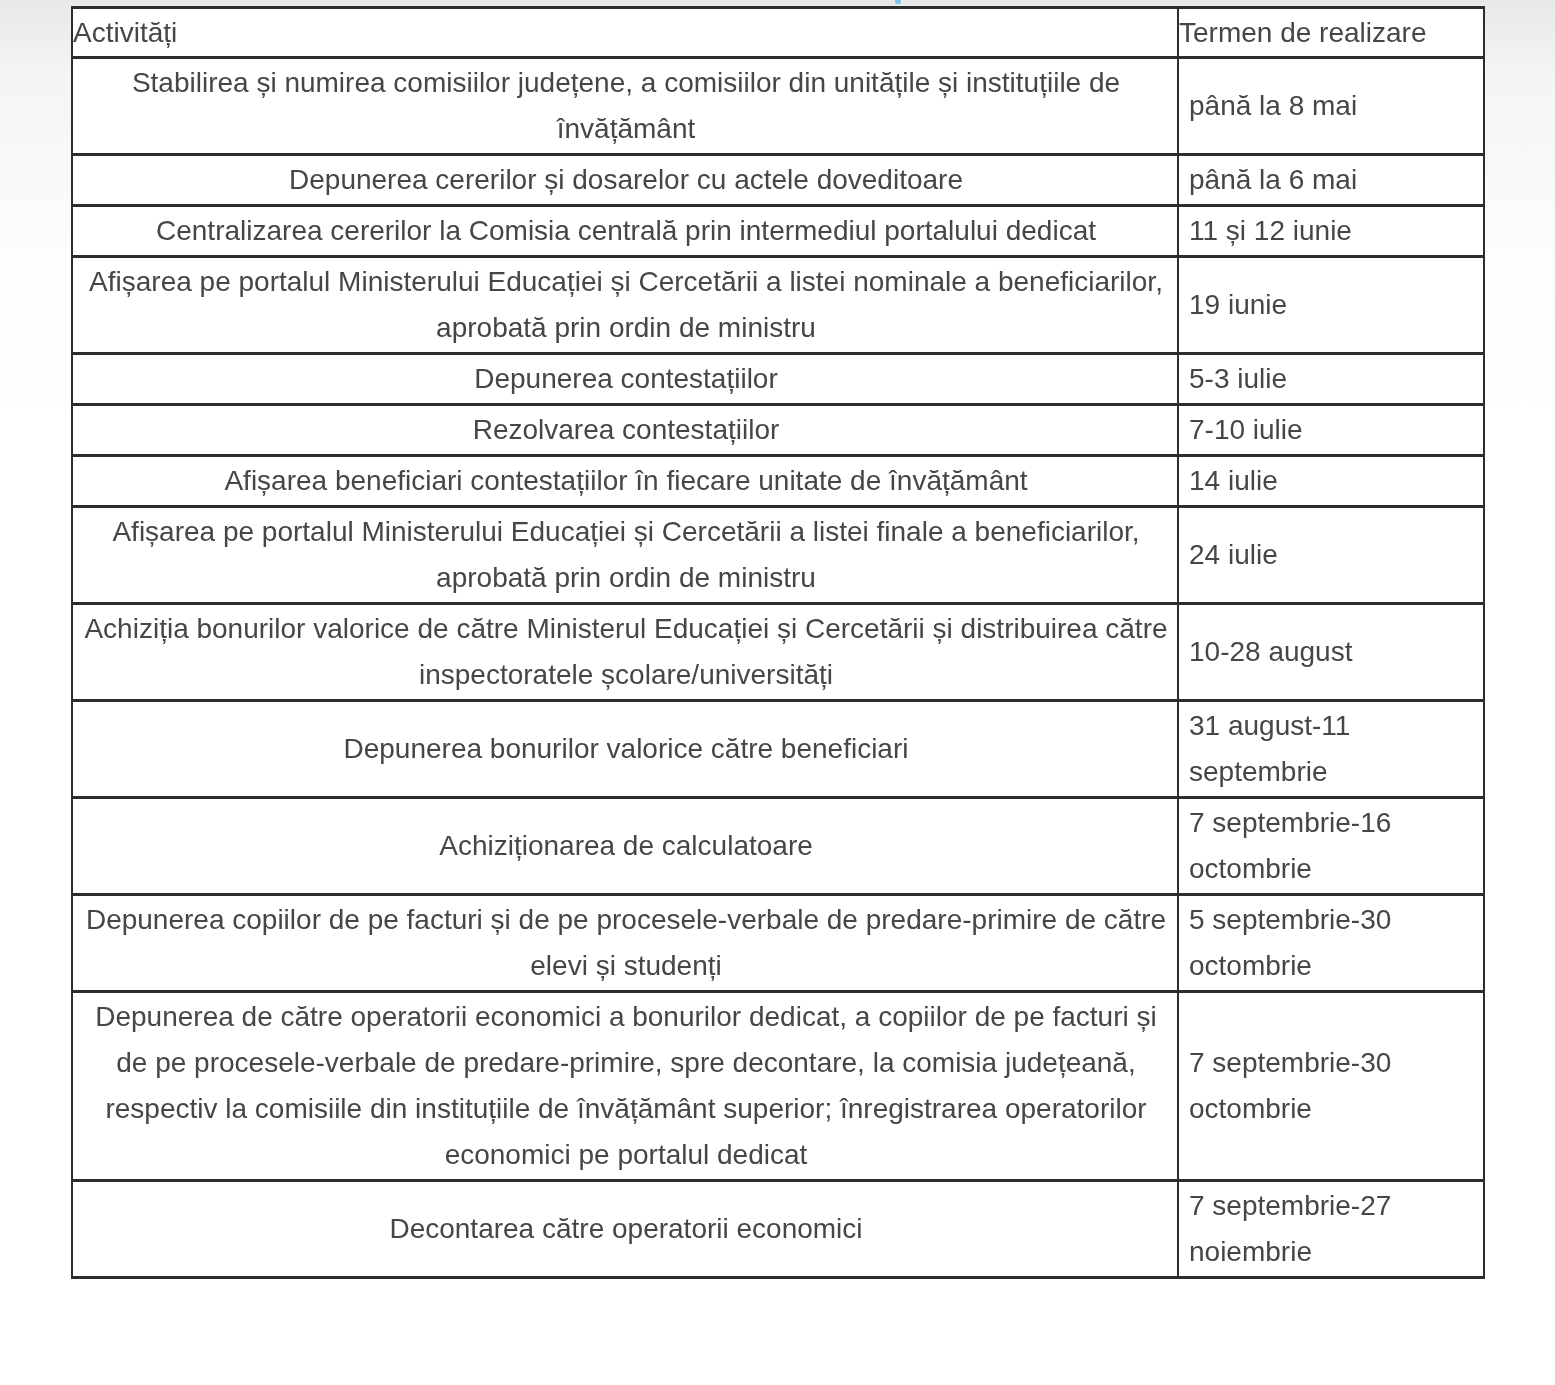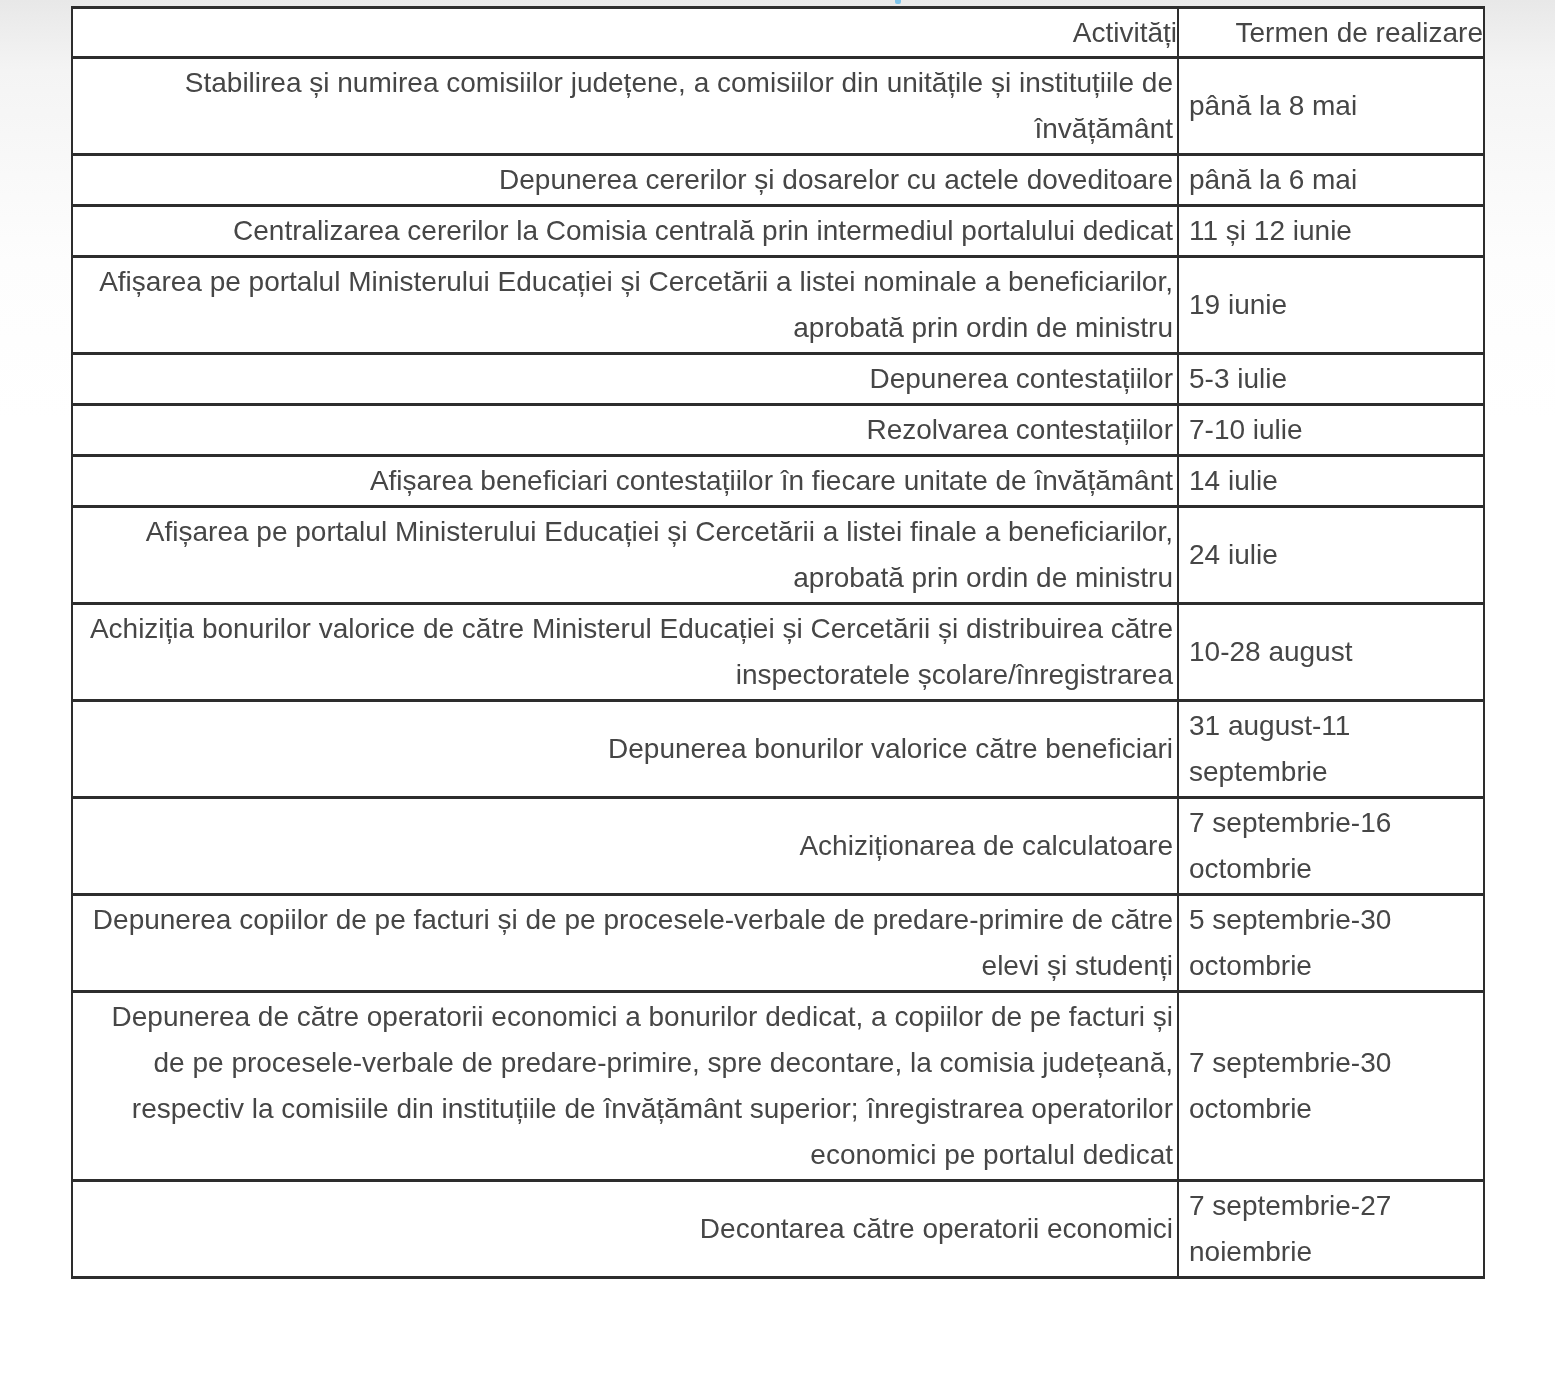--- a/index.html
+++ b/index.html
@@ -25,22 +25,22 @@
   }
   th,td{
     border:2px solid #2d2d2d;
     border-top-width:3px;
     border-bottom-width:3px;
     vertical-align:middle;
     padding:0;
     font-weight:normal;
     overflow:hidden;
   }
-  th{text-align:right;height:47px;}
-  td.activity{text-align:right;padding:1px 4px 1px 6px;margin-left:25px;}
+  th{text-align:left;height:47px;}
+  td.activity{text-align:center;padding:1px 4px 1px 6px;margin-left:25px;}
   td.term{text-align:left;padding:1px 10px;}
 </style>
 </head>
 <body>
 
 <div class="artifact" style="background: rgb(127, 196, 234);"></div>
 
 <table class="schedule">
   <colgroup>
     <col style="width:1106px">
@@ -79,21 +79,21 @@
     </tr>
     <tr>
       <td class="activity">Afișarea beneficiari contestațiilor în fiecare unitate de învățământ</td>
       <td class="term">14 iulie</td>
     </tr>
     <tr>
       <td class="activity">Afișarea pe portalul Ministerului Educației și Cercetării a listei finale a beneficiarilor, aprobată prin ordin de ministru</td>
       <td class="term">24 iulie</td>
     </tr>
     <tr>
-      <td class="activity">Achiziția bonurilor valorice de către Ministerul Educației și Cercetării și distribuirea către inspectoratele școlare/înregistrarea</td>
+      <td class="activity">Achiziția bonurilor valorice de către Ministerul Educației și Cercetării și distribuirea către inspectoratele școlare/universități</td>
       <td class="term">10-28 august</td>
     </tr>
     <tr>
       <td class="activity">Depunerea bonurilor valorice către beneficiari</td>
       <td class="term">31 august-11 septembrie</td>
     </tr>
     <tr>
       <td class="activity">Achiziționarea de calculatoare</td>
       <td class="term">7 septembrie-16 octombrie</td>
     </tr>

